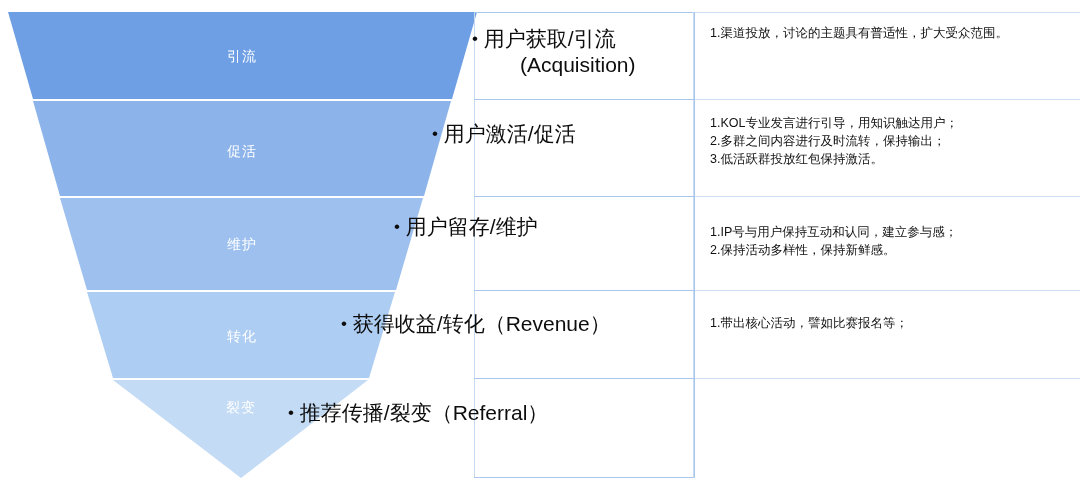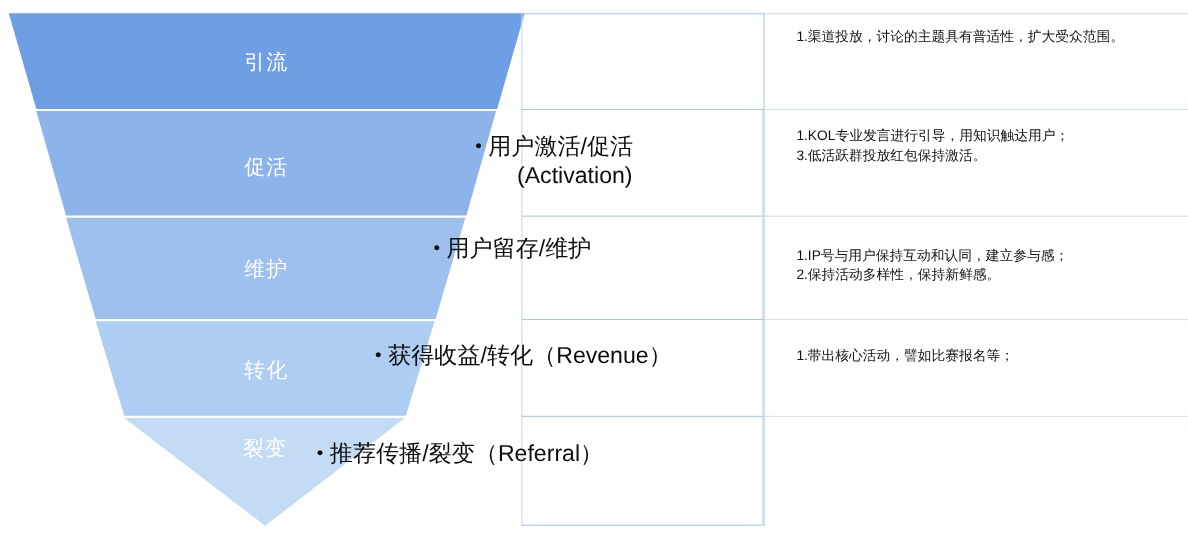--- a/index.html
+++ b/index.html
@@ -9,21 +9,21 @@
     font-family:"Liberation Sans","DejaVu Sans",sans-serif;
     overflow:hidden;position:relative;
   }
   #stage{position:absolute;left:0;top:0;width:1080px;height:496px;}
 
   
   #funnel-svg{position:absolute;left:0;top:0;width:1080px;height:496px;}
   .funnel-label{
     position:absolute;
     color:#ffffff;
-    font-size:19px;
+    font-size:14px;
     letter-spacing:1px;
     white-space:nowrap;
     transform:translate(-50%,-50%);
     text-align:center;
   }
 
   
   #table{
     position:absolute;
     left:474px;top:12px;
@@ -51,21 +51,21 @@
     line-height:1.22;
     white-space:nowrap;
   }
   .bullet-text .dot{font-size:17px;vertical-align:2px;}
   .note-text{
     position:absolute;
     font-size:12.5px;
     color:#111111;
     line-height:1.42;
   }
-  .note-text div{white-space:pre-wrap;margin-left:14px;}
+  .note-text div{white-space:pre-wrap;}
 </style>
 </head>
 <body>
 
 <div id="stage">
 
   <svg id="funnel-svg" viewBox="0 0 1080 496">
     <polygon points="8,12 477,12 452,99 33,99" fill="#6e9fe5"></polygon>
     <polygon points="33,101 451,101 424,196 60,196" fill="#8cb3ea"></polygon>
     <polygon points="60,198 423,198 396,290 87,290" fill="#9dc0ef"></polygon>
@@ -90,38 +90,45 @@
     <div class="rowline-r" style="top:87px;"></div>
     <div class="rowline" style="top:184px;"></div>
     <div class="rowline-r" style="top:184px;"></div>
     <div class="rowline" style="top:278px;"></div>
     <div class="rowline-r" style="top:278px;"></div>
     <div class="rowline" style="top:366px;"></div>
     <div class="rowline-r" style="top:366px;"></div>
     <div class="rowline" style="top:465px;"></div>
 
     <div class="row" style="top:0px;height:87px;">
+      <div class="cell-mid">
+        <div class="bullet-text" style="left:-2px;top:14px;text-align:left;">
+          <span class="dot">•</span>
+          <span>用户获取/引流</span><br>
+          <span style="display:inline-block;padding-left:48px;">(Acquisition)</span>
+        </div>
+      </div>
       <div class="cell-right">
         <div class="note-text" style="left:16px;top:13px;">
           <div>1.渠道投放，讨论的主题具有普适性，扩大受众范围。</div>
         </div>
       </div>
     </div>
 
     <div class="row" style="top:88px;height:96px;">
       <div class="cell-mid">
         <div class="bullet-text" style="left:-42px;top:21px;">
           <span class="dot">•</span>
           <span>用户激活/促活</span><br>
-          <span style="display:inline-block;padding-left:38px;">(Activation)</span>
         </div>
       </div>
       <div class="cell-right">
         <div class="note-text" style="left:16px;top:15px;">
           <div>1.KOL专业发言进行引导，用知识触达用户；</div>
+          <div>2.多群之间内容进行及时流转，保持输出；</div>
           <div>3.低活跃群投放红包保持激活。</div>
         </div>
       </div>
     </div>
 
     <div class="row" style="top:185px;height:93px;">
       <div class="cell-mid">
         <div class="bullet-text" style="left:-80px;top:17px;text-align:right;">
           <span class="dot">•</span>
           <span>用户留存/维护</span><br>

